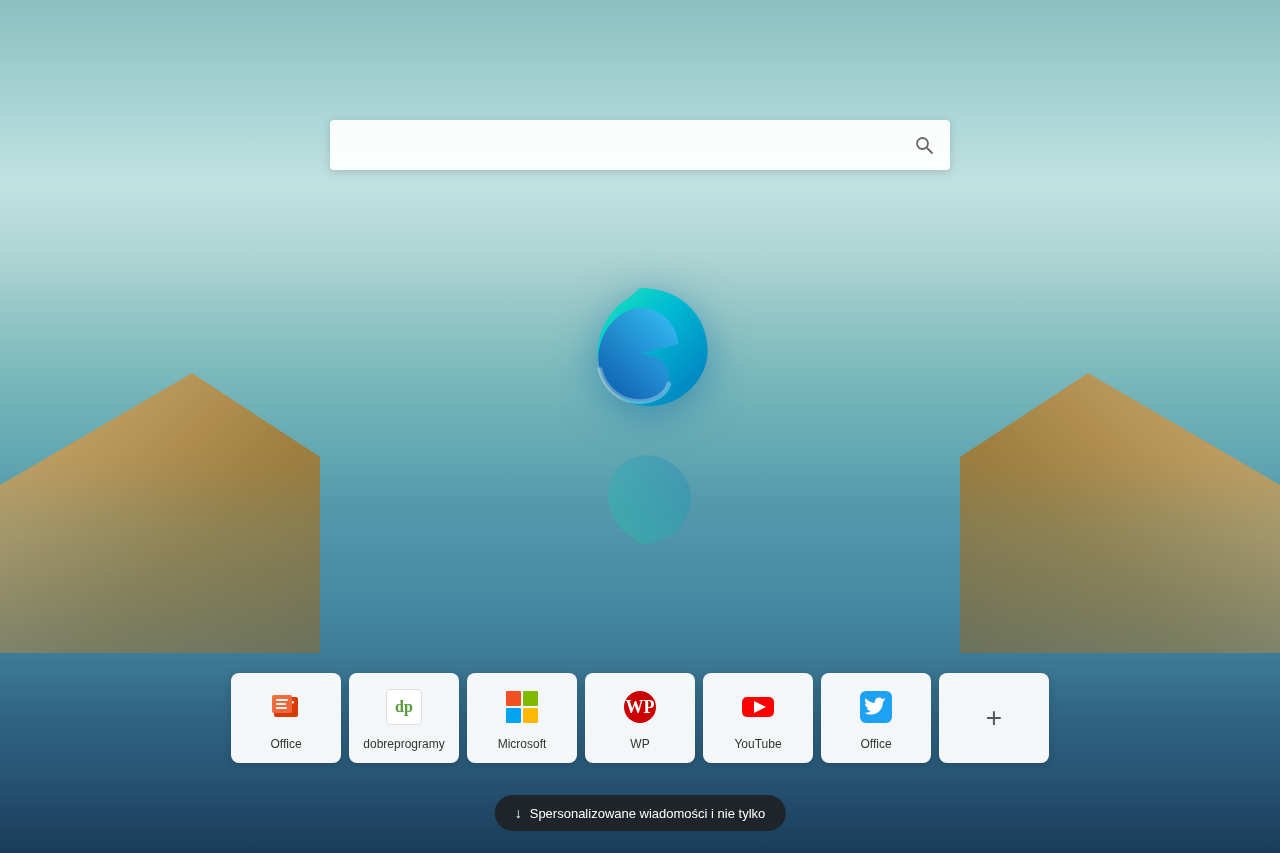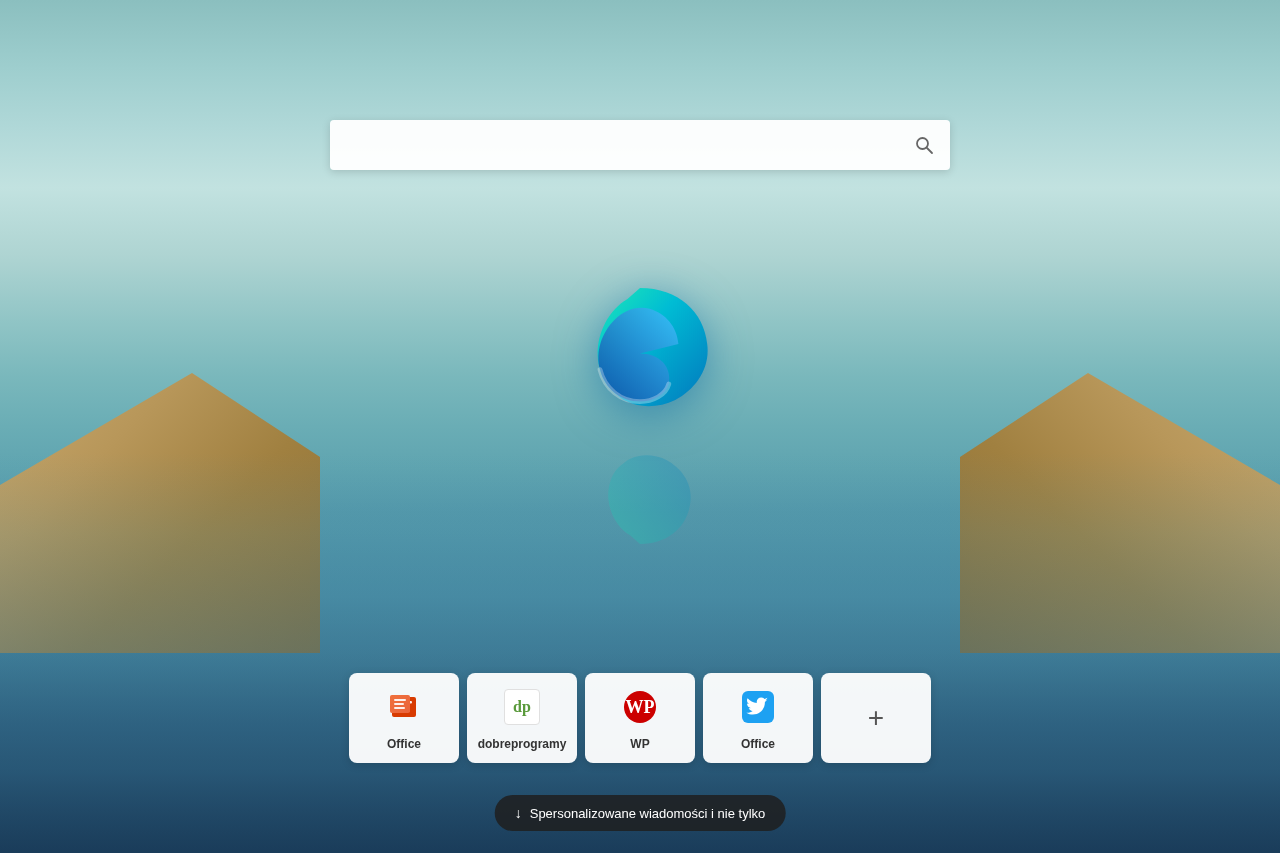--- a/index.html
+++ b/index.html
@@ -199,21 +199,21 @@
       display: flex;
       align-items: center;
       justify-content: center;
       font-size: 28px;
     }
 
     .tile-label {
       font-size: 12px;
       color: #333;
       text-align: right;
-      font-weight: 700;
+      font-weight: 400;
     }
 
     
     .add-tile {
       font-size: 28px;
       color: #555;
       font-weight: 300;
     }
 
     
@@ -352,31 +352,51 @@
     <span class="tile-label">Office</span>
   </div>
 
   <div class="quick-link-tile">
     <div class="tile-icon">
       <div class="dp-icon">dp</div>
     </div>
     <span class="tile-label">dobreprogramy</span>
   </div>
 
+  <div class="quick-link-tile">
+    <div class="tile-icon">
+      <div class="ms-grid">
+        <div class="ms-q1"></div>
+        <div class="ms-q2"></div>
+        <div class="ms-q3"></div>
+        <div class="ms-q4"></div>
+      </div>
+    </div>
+    <span class="tile-label">Microsoft</span>
+  </div>
 
   <div class="quick-link-tile">
     <div class="tile-icon">
       <svg width="36" height="36" viewBox="0 0 36 36">
         <circle cx="18" cy="18" r="16" fill="#CC0000"></circle>
         <text x="18" y="24" text-anchor="middle" font-size="18" font-weight="bold" fill="white" font-family="Georgia, serif">WP</text>
       </svg>
     </div>
     <span class="tile-label">WP</span>
   </div>
 
+  <div class="quick-link-tile">
+    <div class="tile-icon">
+      <svg width="36" height="36" viewBox="0 0 36 36">
+        <rect x="2" y="8" width="32" height="20" rx="5" fill="#FF0000"></rect>
+        <polygon points="14,12 14,24 26,18" fill="white"></polygon>
+      </svg>
+    </div>
+    <span class="tile-label">YouTube</span>
+  </div>
 
 
   <div class="quick-link-tile">
     <div class="tile-icon">
       <svg width="36" height="36" viewBox="0 0 36 36">
         <rect x="2" y="2" width="32" height="32" rx="6" fill="#1DA1F2"></rect>
         <path d="M28 10.5c-.8.4-1.7.6-2.6.8.9-.6 1.6-1.5 2-2.5-.9.5-1.9.9-2.9 1.1-.8-.9-2-1.5-3.3-1.5-2.5 0-4.5 2-4.5 4.5 0 .4 0 .7.1 1-3.7-.2-7-2-9.2-4.7-.4.6-.6 1.4-.6 2.1 0 1.6.8 2.9 2 3.7-.7 0-1.4-.2-2-.5v.1c0 2.2 1.5 4 3.6 4.4-.4.1-.7.2-1.1.2-.3 0-.5 0-.8-.1.5 1.7 2.1 2.9 4 2.9-1.5 1.1-3.3 1.8-5.3 1.8-.3 0-.7 0-1-.1 1.9 1.2 4.1 1.9 6.5 1.9 7.8 0 12-6.5 12-12.1v-.6c.8-.6 1.5-1.3 2.1-2.2z" fill="white"></path>
       </svg>
     </div>
     <span class="tile-label">Office</span>

